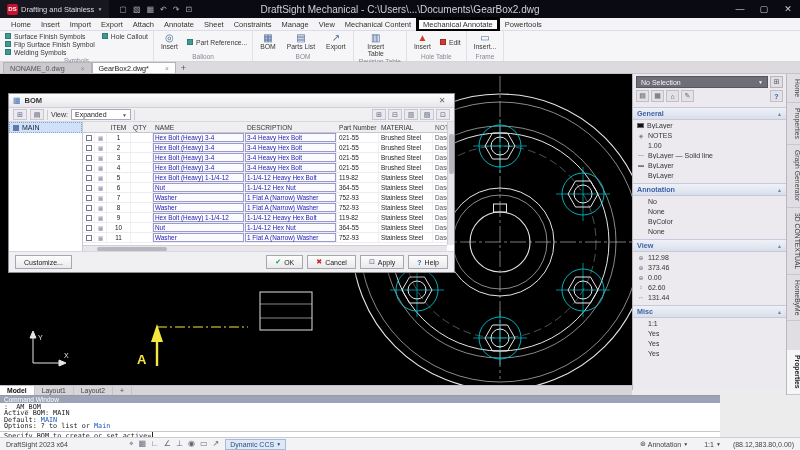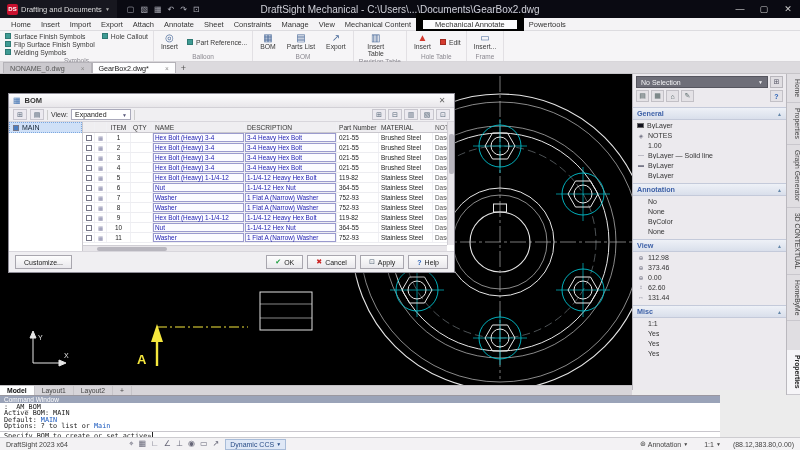--- a/index.html
+++ b/index.html
@@ -12,21 +12,21 @@
 .logo{width:11px;height:11px;border-radius:2px;background:#c8102e;color:#fff;font-weight:bold;font-size:6px;display:flex;align-items:center;justify-content:center}
 .caret{font-size:5px;color:#aaa}
 .qa{display:flex;gap:6px;margin-left:10px;font-size:8px;color:#a9aab4}
 #tb-title{position:absolute;left:190px;right:190px;text-align:center;font-size:10px;color:#cfd0d8;white-space:nowrap;overflow:hidden}
 .winc{margin-left:auto;display:flex;height:18px}
 .winb{width:24px;display:flex;align-items:center;justify-content:center;font-size:9px;color:#ccc}
 
 
 #menubar{position:absolute;top:18px;left:0;width:800px;height:13px;background:#f4f3f5;border-bottom:1px solid #dddce0;display:flex;align-items:center;padding-left:6px}
 .mtab{padding:1px 5px;font-size:7.5px;color:#333;white-space:nowrap}
-.mtab.active{background:#fbfbfd;border:7px solid #000000;padding:0 12px}
+.mtab.active{background:#fbfbfd;border:3px solid #000000;padding:0 4px}
 
 
 #ribbon{position:absolute;top:31px;left:0;width:800px;height:31px;background:#f6f5f7;border-bottom:1px solid #d8d6da;display:flex}
 .rg{display:flex;flex-direction:column;border-right:1px solid #e2e0e4;padding:1px 5px 0}
 .rg-body{display:flex;gap:7px;align-items:flex-start;flex:1}
 .rg-label{font-size:6.5px;color:#8a8890;text-align:center;padding:1px 0}
 .scol{display:flex;flex-direction:column}
 .si{display:flex;align-items:center;gap:3px;height:8px;font-size:6.8px;color:#3a3a3a;white-space:nowrap}
 .mi{width:6px;height:6px;background:#3f9b94;border:1px solid #2e7a74;flex:none}
 .mi.red{background:#d43a2e;border-color:#a32a20}
@@ -131,21 +131,21 @@
 .btn{height:14px;display:flex;align-items:center;justify-content:center;gap:3px;background:linear-gradient(#fdfdfd,#e9e8ec);border:1px solid #a8a6ae;font-size:7px;color:#222;padding:0 8px;white-space:nowrap}
 .ok-ic{color:#1e9e3e}.ca-ic{color:#cc2222}.ap-ic{color:#567}.he-ic{color:#2a62b8;font-weight:bold}
 .btn-spacer{flex:1}
 </style>
 </head>
 <body>
 
 <div id="titlebar">
   <div class="ws">
     <span class="logo">DS</span>
-    <span>Drafting and Documents</span>
+    <span>Drafting and Stainless</span>
     <span class="caret">▼</span>
   </div>
   <div class="qa">
     <span>▢</span>
     <span>▧</span>
     <span>▦</span>
     <span>↶</span>
     <span>↷</span>
     <span>⊡</span>
   </div>

